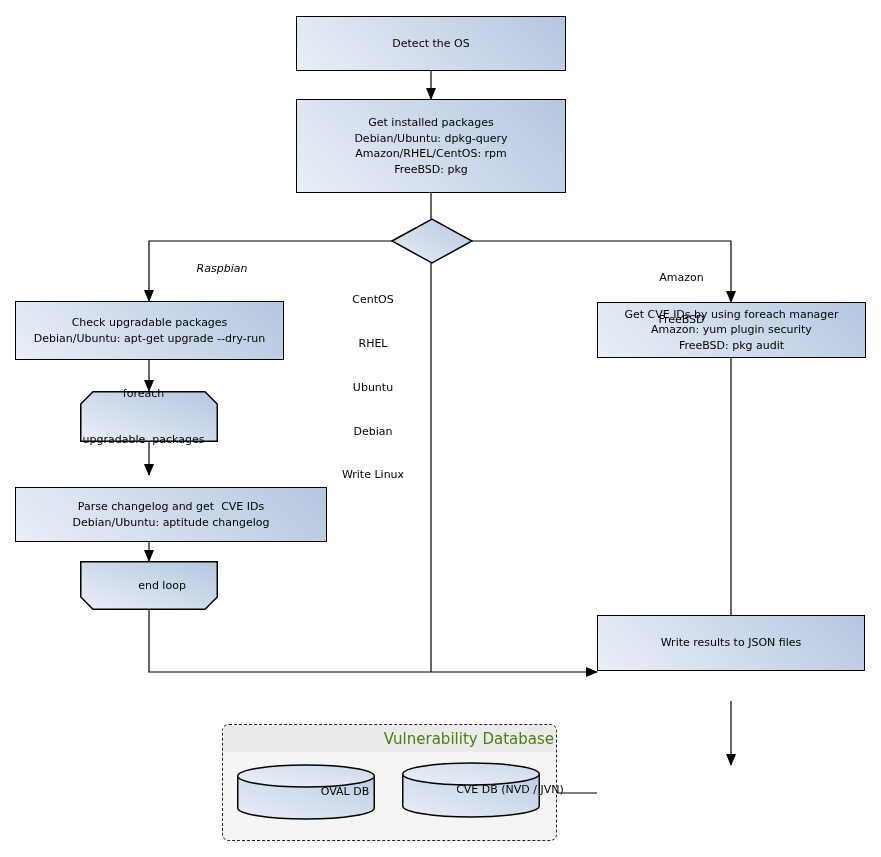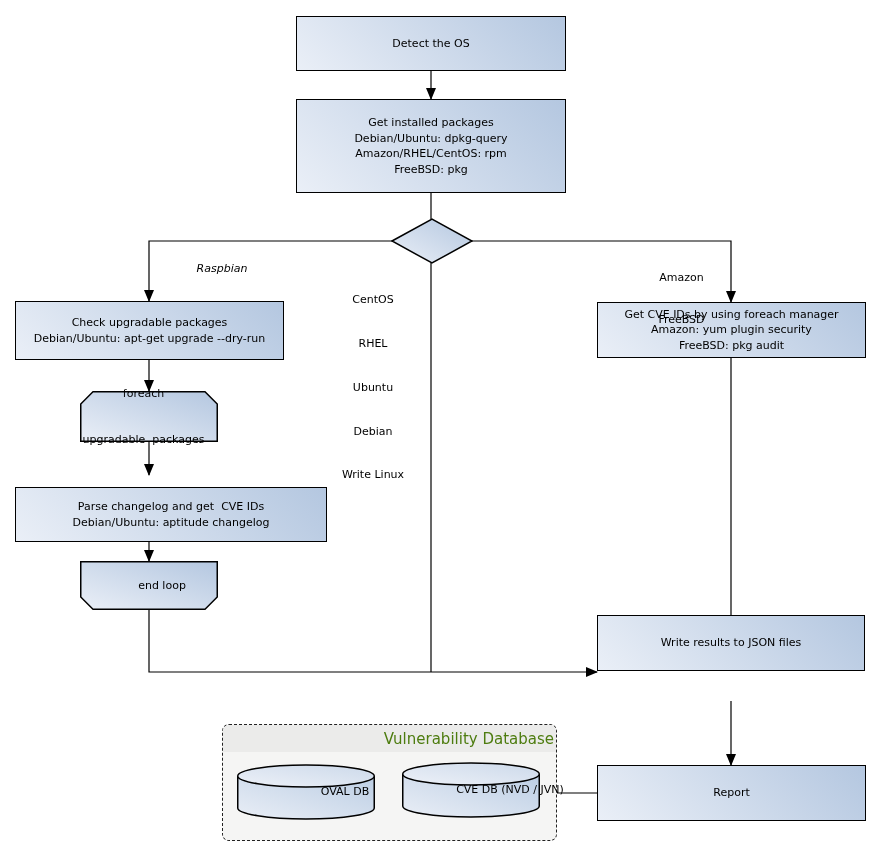--- a/index.html
+++ b/index.html
@@ -121,23 +121,20 @@
   <div class="node" style="left:597px;top:302px;width:269px;height:56px;">
     <div>Get CVE IDs by using foreach manager</div>
     <div>Amazon: yum plugin security</div>
     <div>FreeBSD: pkg audit</div>
   </div>
 
   <div class="node" style="left:597px;top:615px;width:268px;height:56px;">
     <div>Write results to JSON files</div>
   </div>
 
-  <div class="node" style="left:597px;top:765px;width:269px;height:56px;">
-    <div>Report</div>
-  </div>
 
   <div class="edge-label" style="left:180px;top:262px;width:84px;font-style:italic;">Raspbian</div>
 
   <div class="edge-label" style="left:323px;top:264px;width:100px;">
     <div>CentOS</div>
     <div>RHEL</div>
     <div>Ubuntu</div>
     <div>Debian</div>
     <div>Write Linux</div>
   </div>

